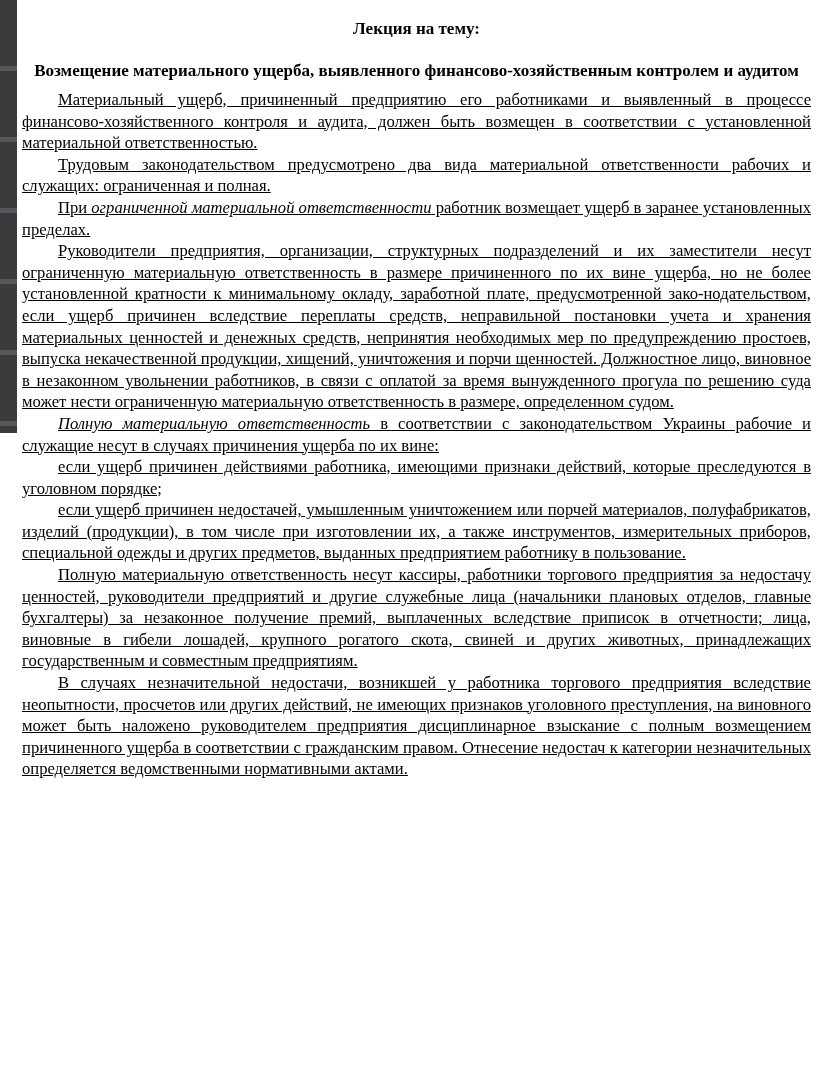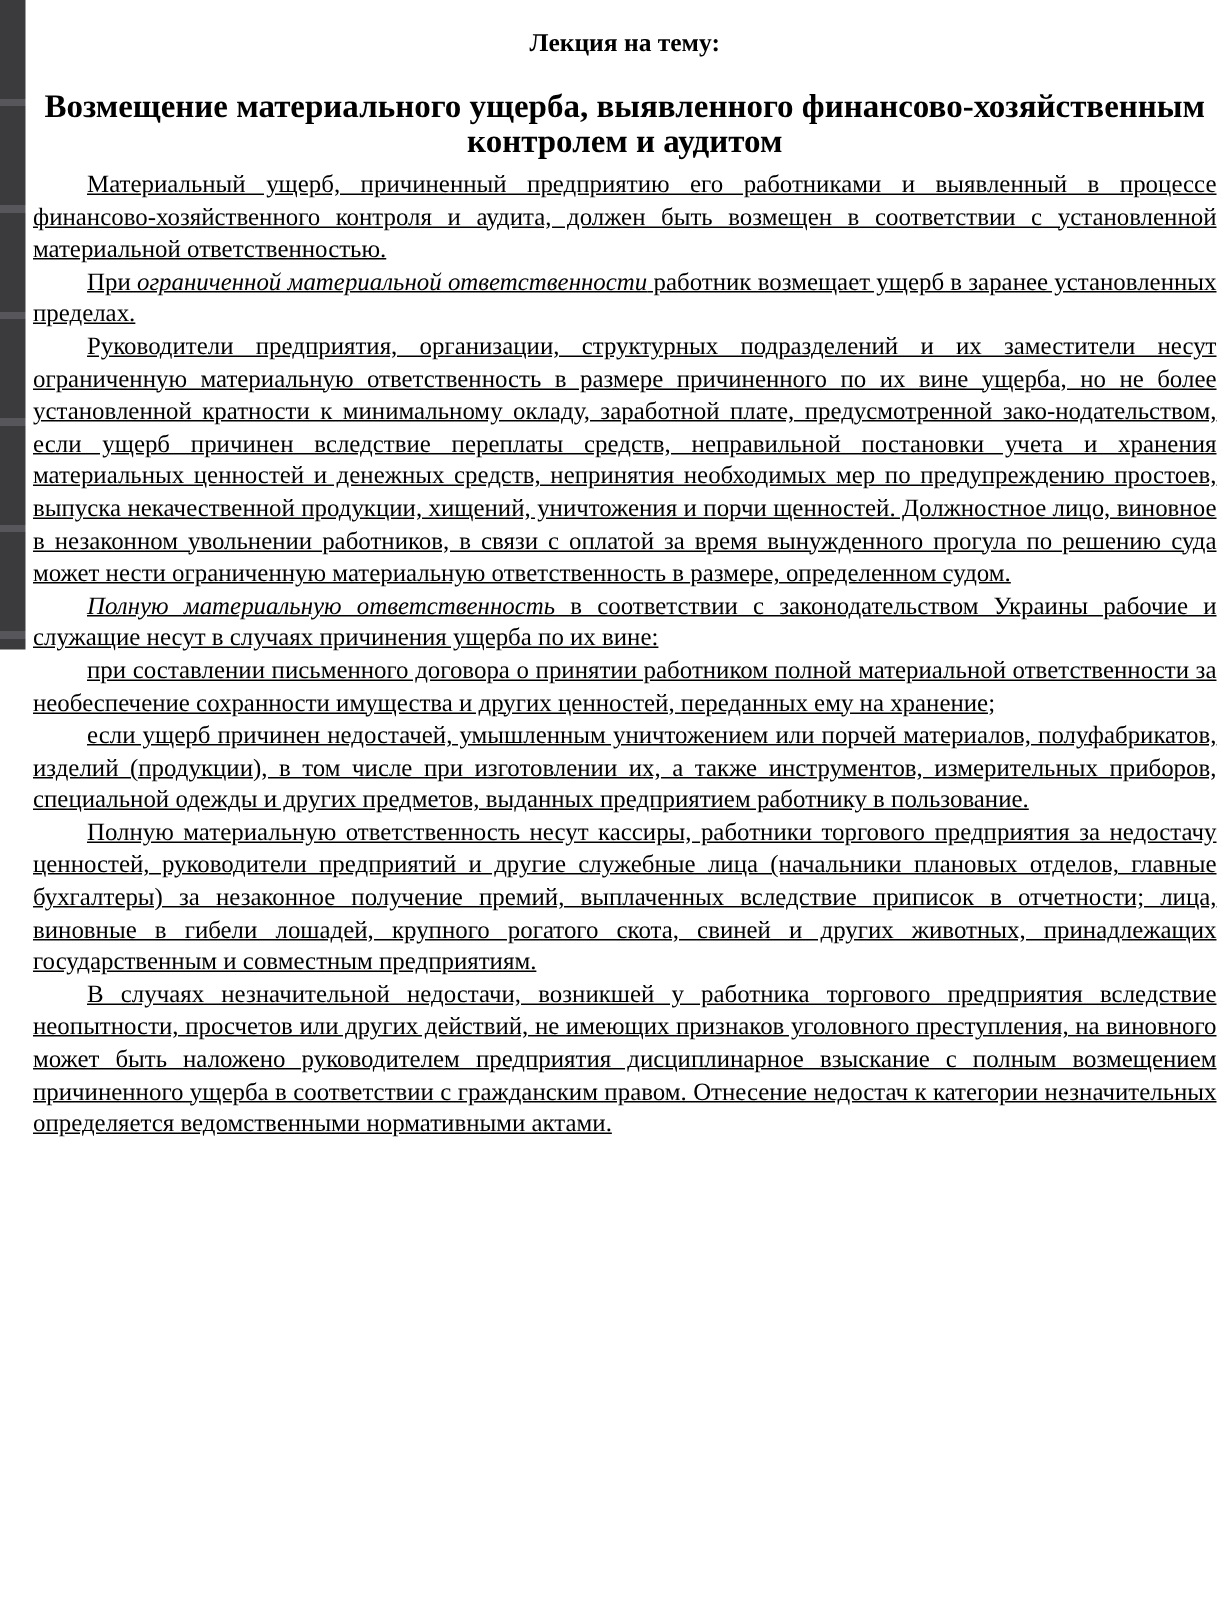--- a/index.html
+++ b/index.html
@@ -35,21 +35,21 @@
     overflow: hidden;
   }
   .title {
     font-size: 17px;
     font-weight: bold;
     text-align: center;
     line-height: 23px;
     margin: 0 0 19px 0;
   }
   .heading {
-    font-size: 22px;
+    font-size: 17px;
     font-weight: bold;
     text-align: center;
     line-height: 23px;
     margin: 0 0 7px 0;
   }
   p.para {
     margin: 0;
     font-size: 16.6px;
     line-height: 21.6px;
     text-align: justify;
@@ -65,30 +65,31 @@
 <div class="left-strip"></div>
 
 <div class="doc">
 
   <h1 class="title">Лекция на тему:</h1>
 
   <h2 class="heading">Возмещение материального ущерба, выявленного финансово-хозяйственным контролем и аудитом</h2>
 
   <p class="para">Материальный ущерб, причиненный предприятию его работниками и выявленный в процессе финансово-хозяйственного контроля и аудита, должен быть возмещен в соответствии с установленной материальной ответственностью.</p>
 
+  <p class="para">Трудовым законодательством предусмотрено два вида материальной ответственности рабочих и служащих: ограниченная и полная.</p>
 
   <p class="para"><span>При </span><em>ограниченной материальной ответственности</em><span> работник возмещает ущерб в заранее установленных пределах.</span></p>
 
   <p class="para">Руководители предприятия, организации, структурных подразделений и их заместители несут ограниченную материальную ответственность в размере причиненного по их вине ущерба, но не более установленной кратности к минимальному окладу, заработной плате, предусмотренной зако-нодательством, если ущерб причинен вследствие переплаты средств, неправильной постановки учета и хранения материальных ценностей и денежных средств, непринятия необходимых мер по предупреждению простоев, выпуска некачественной продукции, хищений, уничтожения и порчи щенностей. Должностное лицо, виновное в незаконном увольнении работников, в связи с оплатой за время вынужденного прогула по решению суда может нести ограниченную материальную ответственность в размере, определенном судом.</p>
 
   <p class="para"><em>Полную материальную ответственность</em><span> в соответствии с законодательством Украины рабочие и служащие несут в случаях причинения ущерба по их вине:</span></p>
 
 
+  <p class="para">если ущерб причинен действиями работника, имеющими признаки действий, которые преследуются в уголовном порядке;</p>
 
-  <p class="para">при составлении письменного договора о принятии работником полной материальной ответственности за необеспечение сохранности имущества и других ценностей, переданных ему на хранение;</p>
 
 
   <p class="para">если ущерб причинен недостачей, умышленным уничтожением или порчей материалов, полуфабрикатов, изделий (продукции), в том числе при изготовлении их, а также инструментов, измерительных приборов, специальной одежды и других предметов, выданных предприятием работнику в пользование.</p>
 
   <p class="para">Полную материальную ответственность несут кассиры, работники торгового предприятия за недостачу ценностей, руководители предприятий и другие служебные лица (начальники плановых отделов, главные бухгалтеры) за незаконное получение премий, выплаченных вследствие приписок в отчетности; лица, виновные в гибели лошадей, крупного рогатого скота, свиней и других животных, принадлежащих государственным и совместным предприятиям.</p>
 
 
   <p class="para">В случаях незначительной недостачи, возникшей у работника торгового предприятия вследствие неопытности, просчетов или других действий, не имеющих признаков уголовного преступления, на виновного может быть наложено руководителем предприятия дисциплинарное взыскание с полным возмещением причиненного ущерба в соответствии с гражданским правом. Отнесение недостач к категории незначительных определяется ведомственными нормативными актами.</p>
 
 

